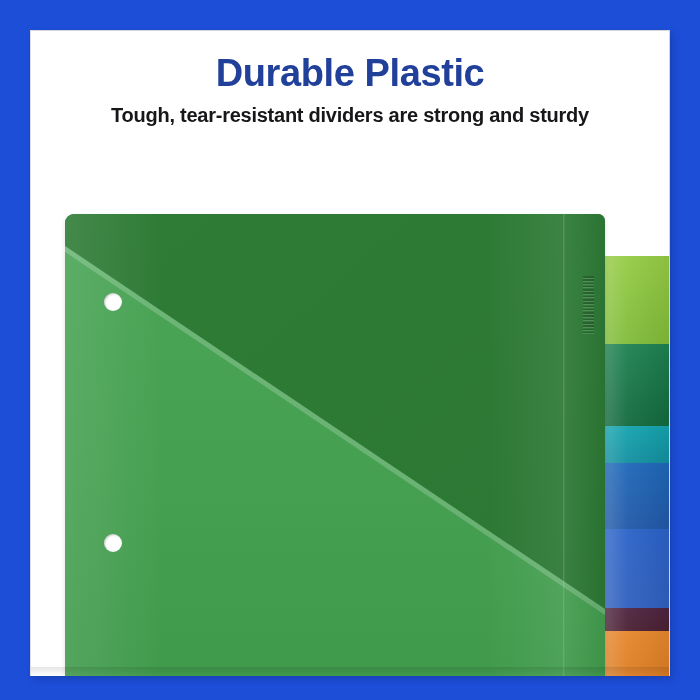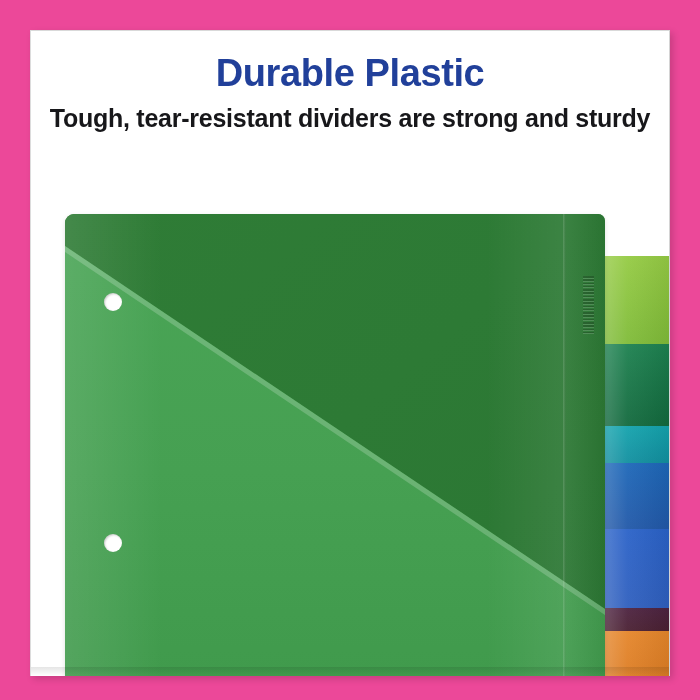--- a/index.html
+++ b/index.html
@@ -3,21 +3,21 @@
 <meta charset="utf-8">
 <title>Durable Plastic</title>
 <style>
   html,body{margin:0;padding:0;}
   body{
     width:700px;height:700px;overflow:hidden;
     background:#ffffff;
     font-family:"Liberation Sans","DejaVu Sans",sans-serif;
     -webkit-font-smoothing:antialiased;
   }
-  .stage{position:relative;width:700px;height:700px;background:#ec4899;}
+  .stage{position:relative;width:700px;height:700px;background:#1d4ed8;}
 
   
   .card{
     position:absolute;left:30px;top:30px;width:638px;height:645px;
     background:#ffffff;
     border-top:1px solid #d9d9d9;
     border-left:1px solid #dcdcdc;
     border-right:1px solid #d4d4d4;
     box-shadow:3px 3px 7px rgba(0,0,0,.16);
     overflow:hidden;
@@ -25,21 +25,21 @@
 
   
   .head-wrap{position:absolute;left:0;top:0;width:638px;text-align:center;}
   .title{
     margin:0;padding-top:22px;
     font-size:38px;font-weight:bold;letter-spacing:-0.4px;
     line-height:1.06;
   }
   .subtitle{
     margin:0;padding-top:9px;
-    font-size:25px;font-weight:bold;line-height:1.32;
+    font-size:20px;font-weight:bold;line-height:1.32;
     letter-spacing:-0.25px;
     color:#17171a;
   }
 
   
   .photo{position:absolute;left:0;top:150px;width:638px;height:495px;overflow:hidden;}
 
   
   .tabs{position:absolute;left:571px;top:0;width:67px;height:495px;}
   .tab{position:absolute;left:0;width:67px;}

